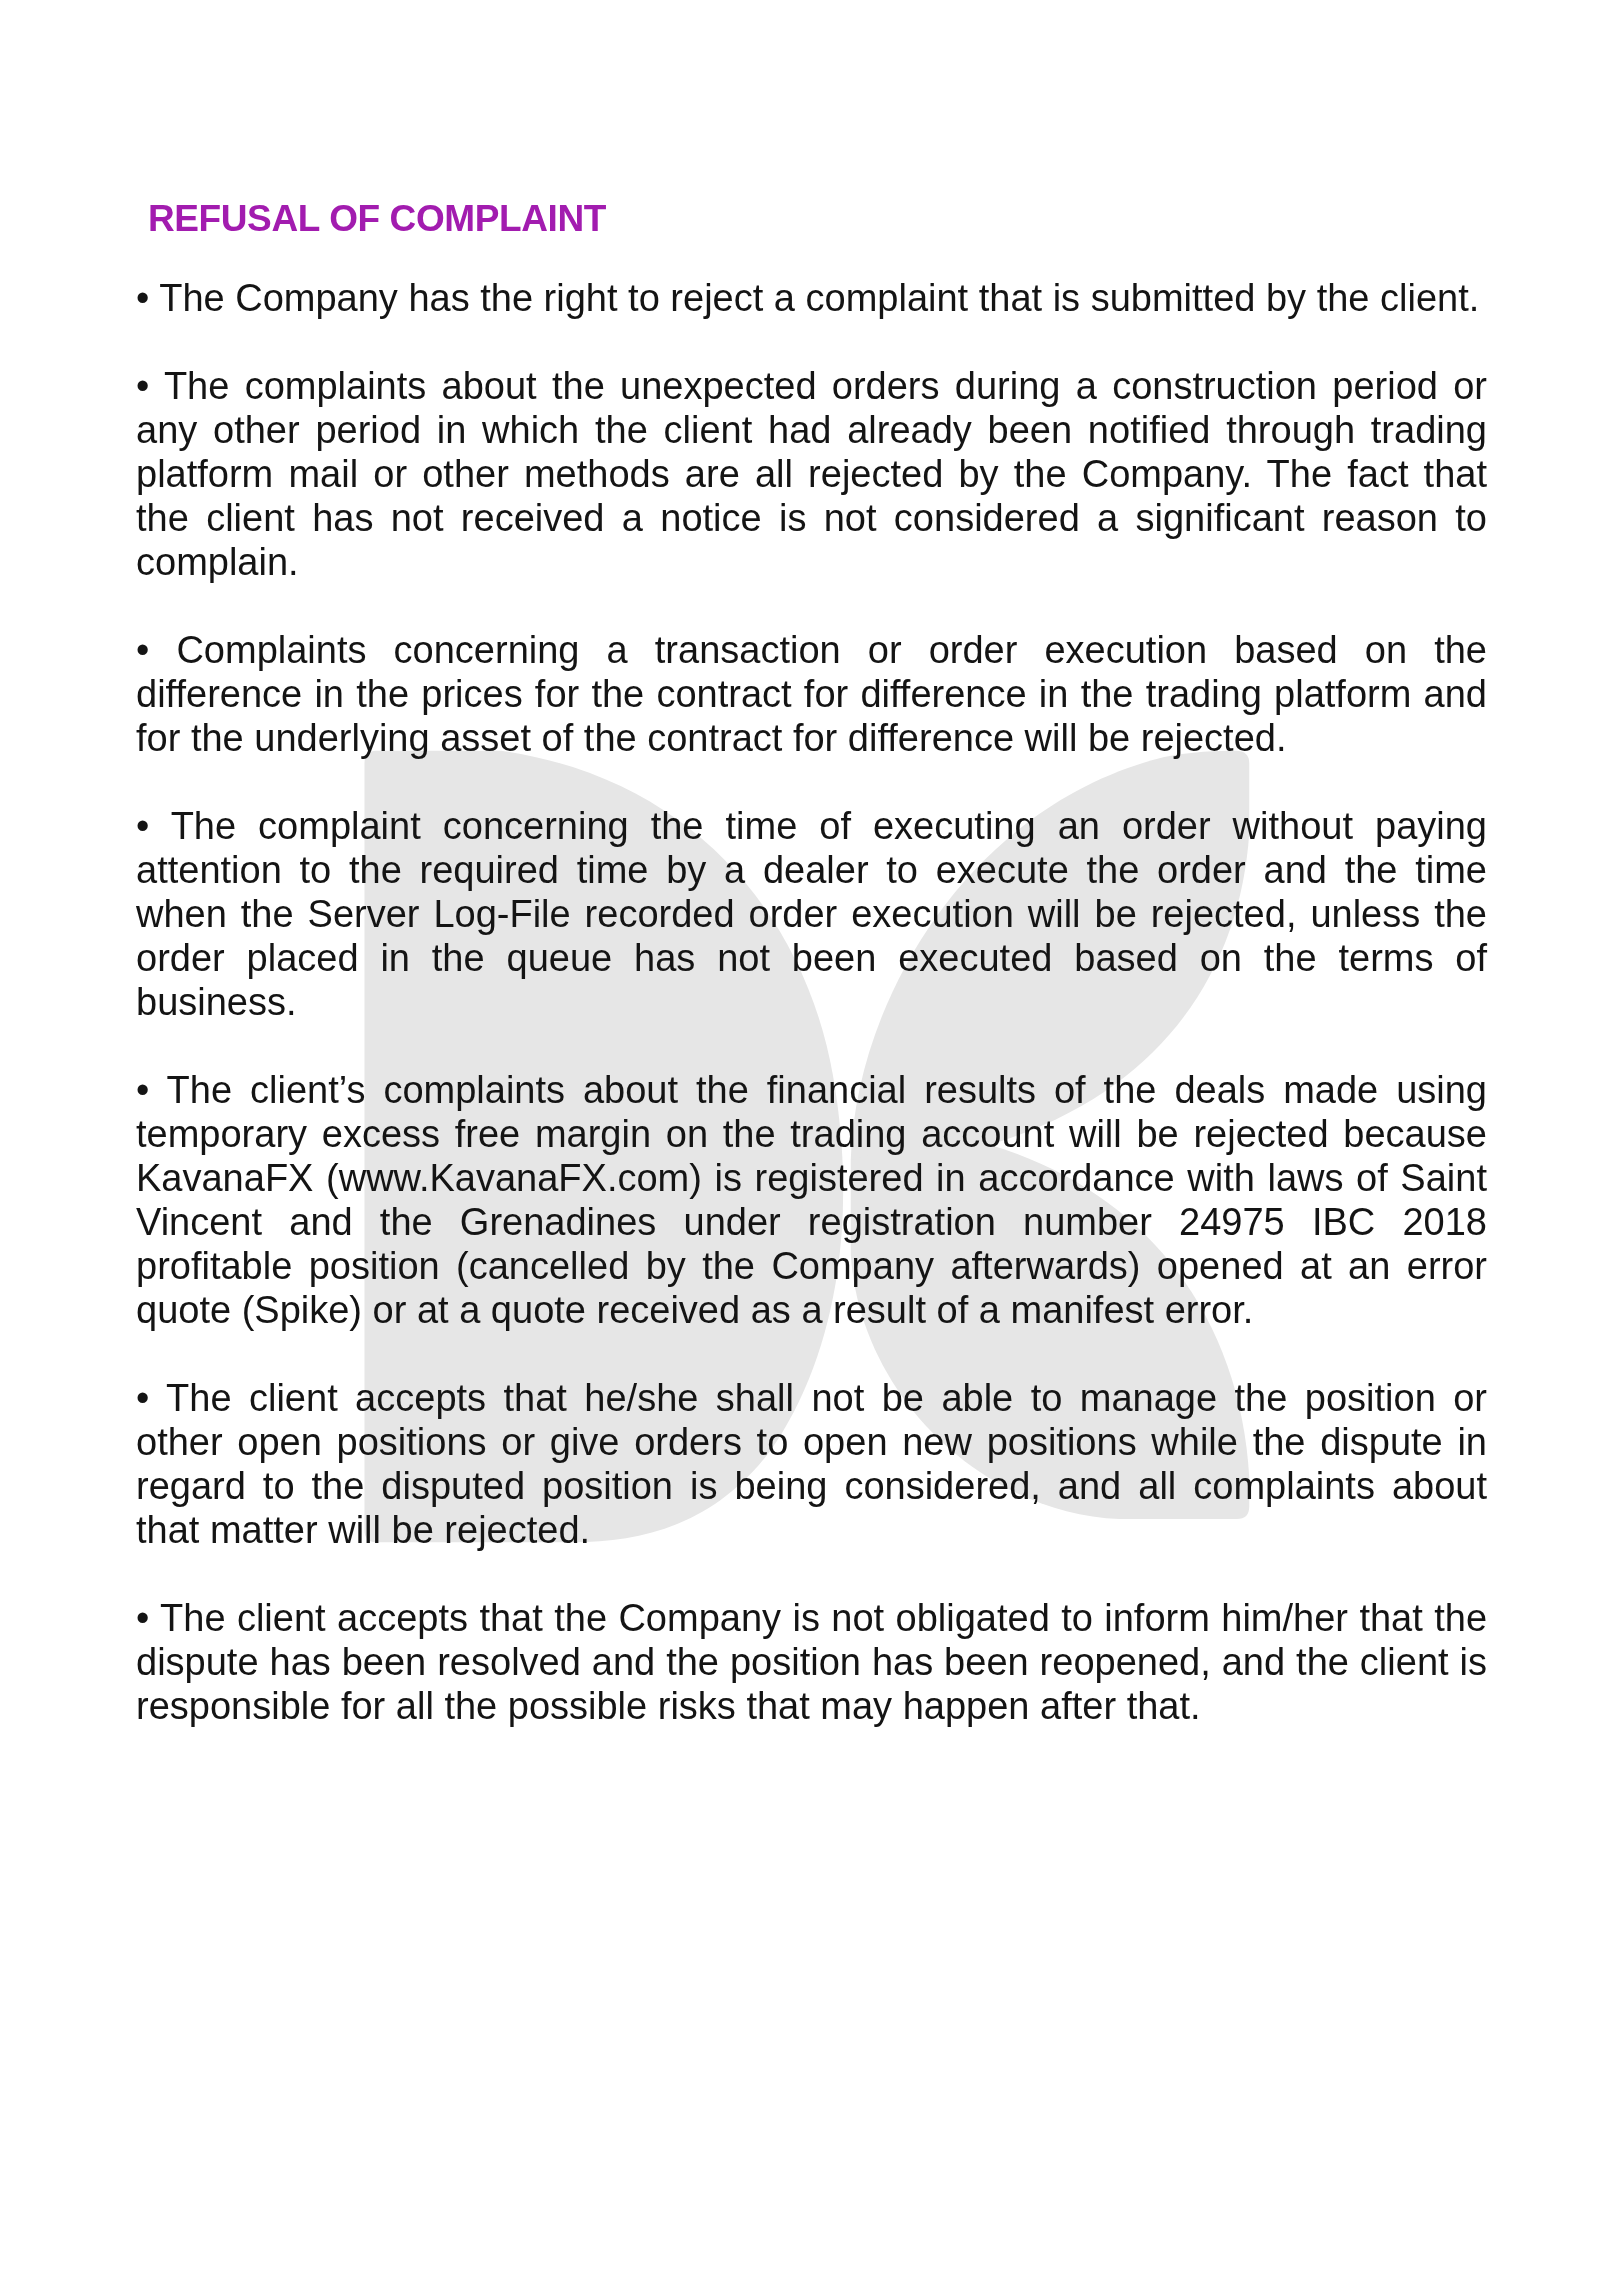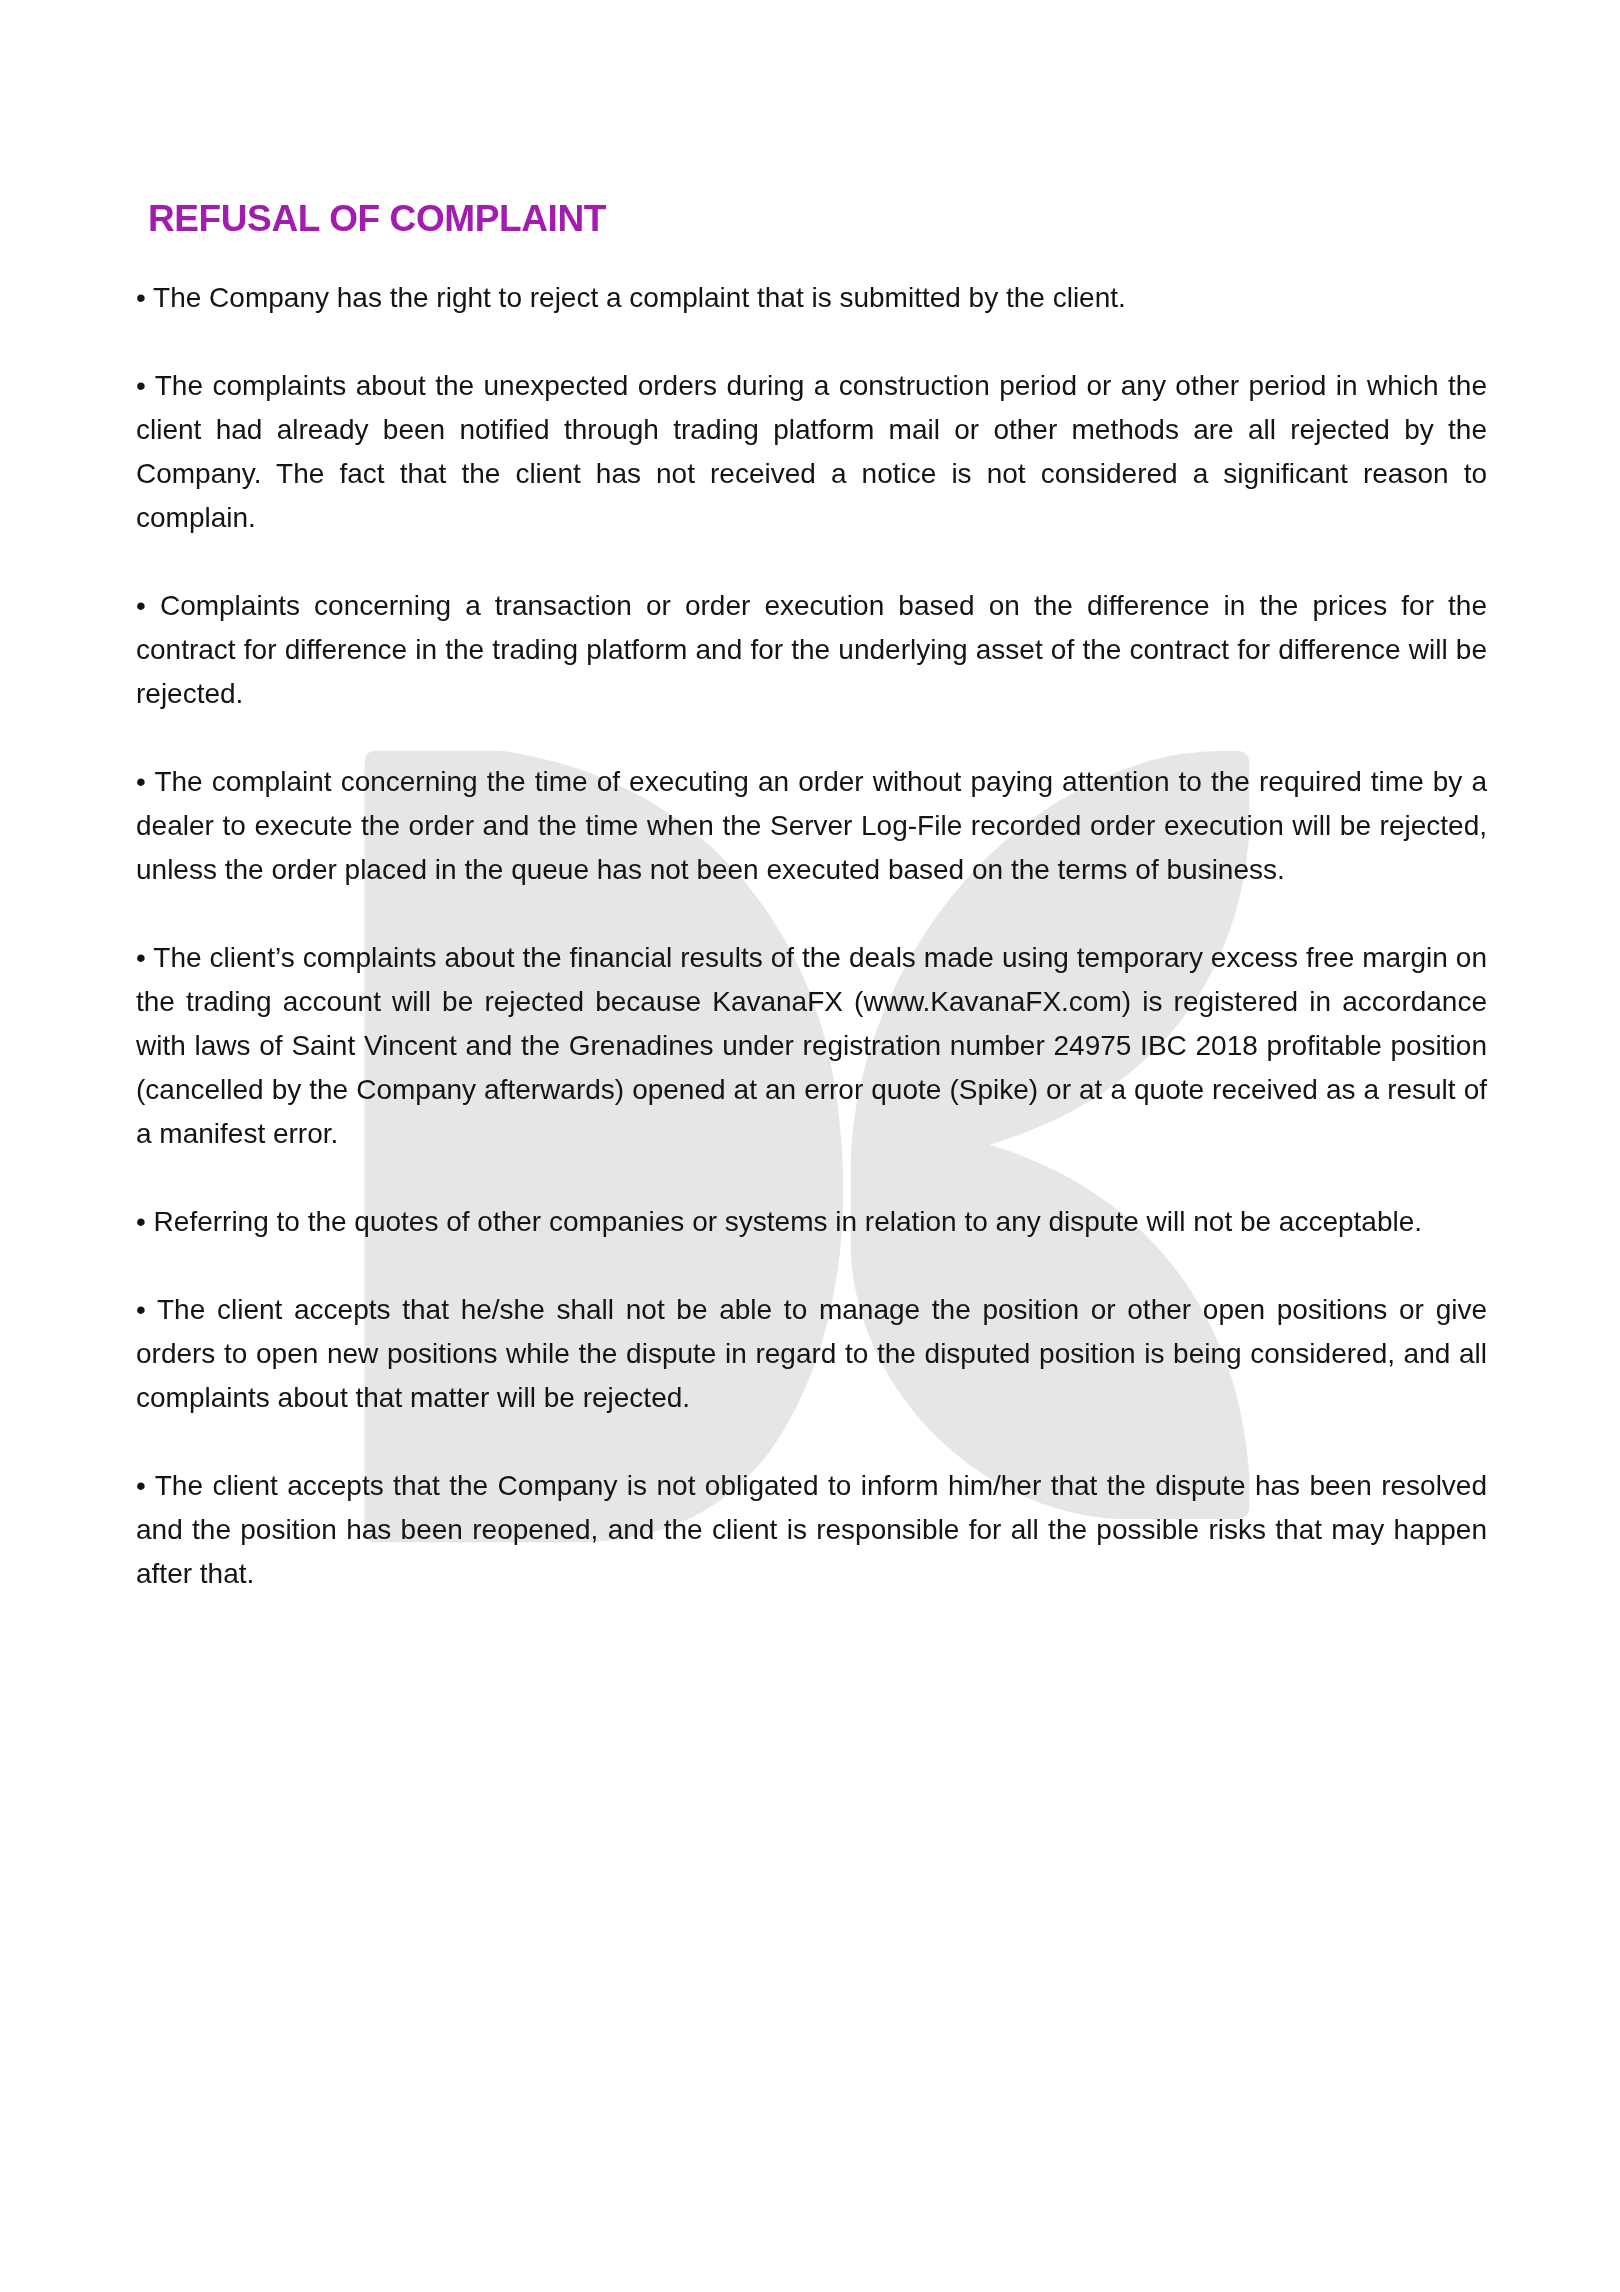--- a/index.html
+++ b/index.html
@@ -44,21 +44,21 @@
     white-space: nowrap;
   }
   .body {
     position: absolute;
     left: 0;
     top: 276px;
     width: 1351px;
   }
   .para {
     margin: 0 0 44px 0;
-    font-size: 28px;
+    font-size: 38px;
     line-height: 44px;
     text-align: justify;
     text-align-last: left;
     color: #141414;
   }
   .para.extra-gap {
     margin-top: 44px;
   }
   .bullet {
     display: inline;
@@ -99,18 +99,17 @@
 
 <div class="page">
   <h1 class="heading">REFUSAL OF COMPLAINT</h1>
 
   <div class="body">
     <p class="para"><span class="bullet">•</span> <span>The Company has the right to reject a complaint that is submitted by the client.</span></p>
     <p class="para"><span class="bullet">•</span> <span>The complaints about the unexpected orders during a construction period or any other period in which the client had already been notified through trading platform mail or other methods are all rejected by the Company. The fact that the client has not received a notice is not considered a significant reason to complain.</span></p>
     <p class="para"><span class="bullet">•</span> <span>Complaints concerning a transaction or order execution based on the difference in the prices for the contract for difference in the trading platform and for the underlying asset of the contract for difference will be rejected.</span></p>
     <p class="para"><span class="bullet">•</span> <span>The complaint concerning the time of executing an order without paying attention to the required time by a dealer to execute the order and the time when the Server Log-File recorded order execution will be rejected, unless the order placed in the queue has not been executed based on the terms of business.</span></p>
     <p class="para"><span class="bullet">•</span> <span>The client’s complaints about the financial results of the deals made using temporary excess free margin on the trading account will be rejected because KavanaFX (www.KavanaFX.com) is registered in accordance with laws of Saint Vincent and the Grenadines under registration number 24975 IBC 2018 profitable position (cancelled by the Company afterwards) opened at an error quote (Spike) or at a quote received as a result of a manifest error.</span></p>
-    <p class="para"><span class="bullet">•</span> <span>Referring to the quotes of other companies or systems in relation to any dispute will not be acceptable.</span></p>
     <p class="para"><span class="bullet">•</span> <span>The client accepts that he/she shall not be able to manage the position or other open positions or give orders to open new positions while the dispute in regard to the disputed position is being considered, and all complaints about that matter will be rejected.</span></p>
     <p class="para extra-gap"><span class="bullet">•</span> <span>The client accepts that the Company is not obligated to inform him/her that the dispute has been resolved and the position has been reopened, and the client is responsible for all the possible risks that may happen after that.</span></p>
   </div>
 </div>
 
 
 </body></html>

